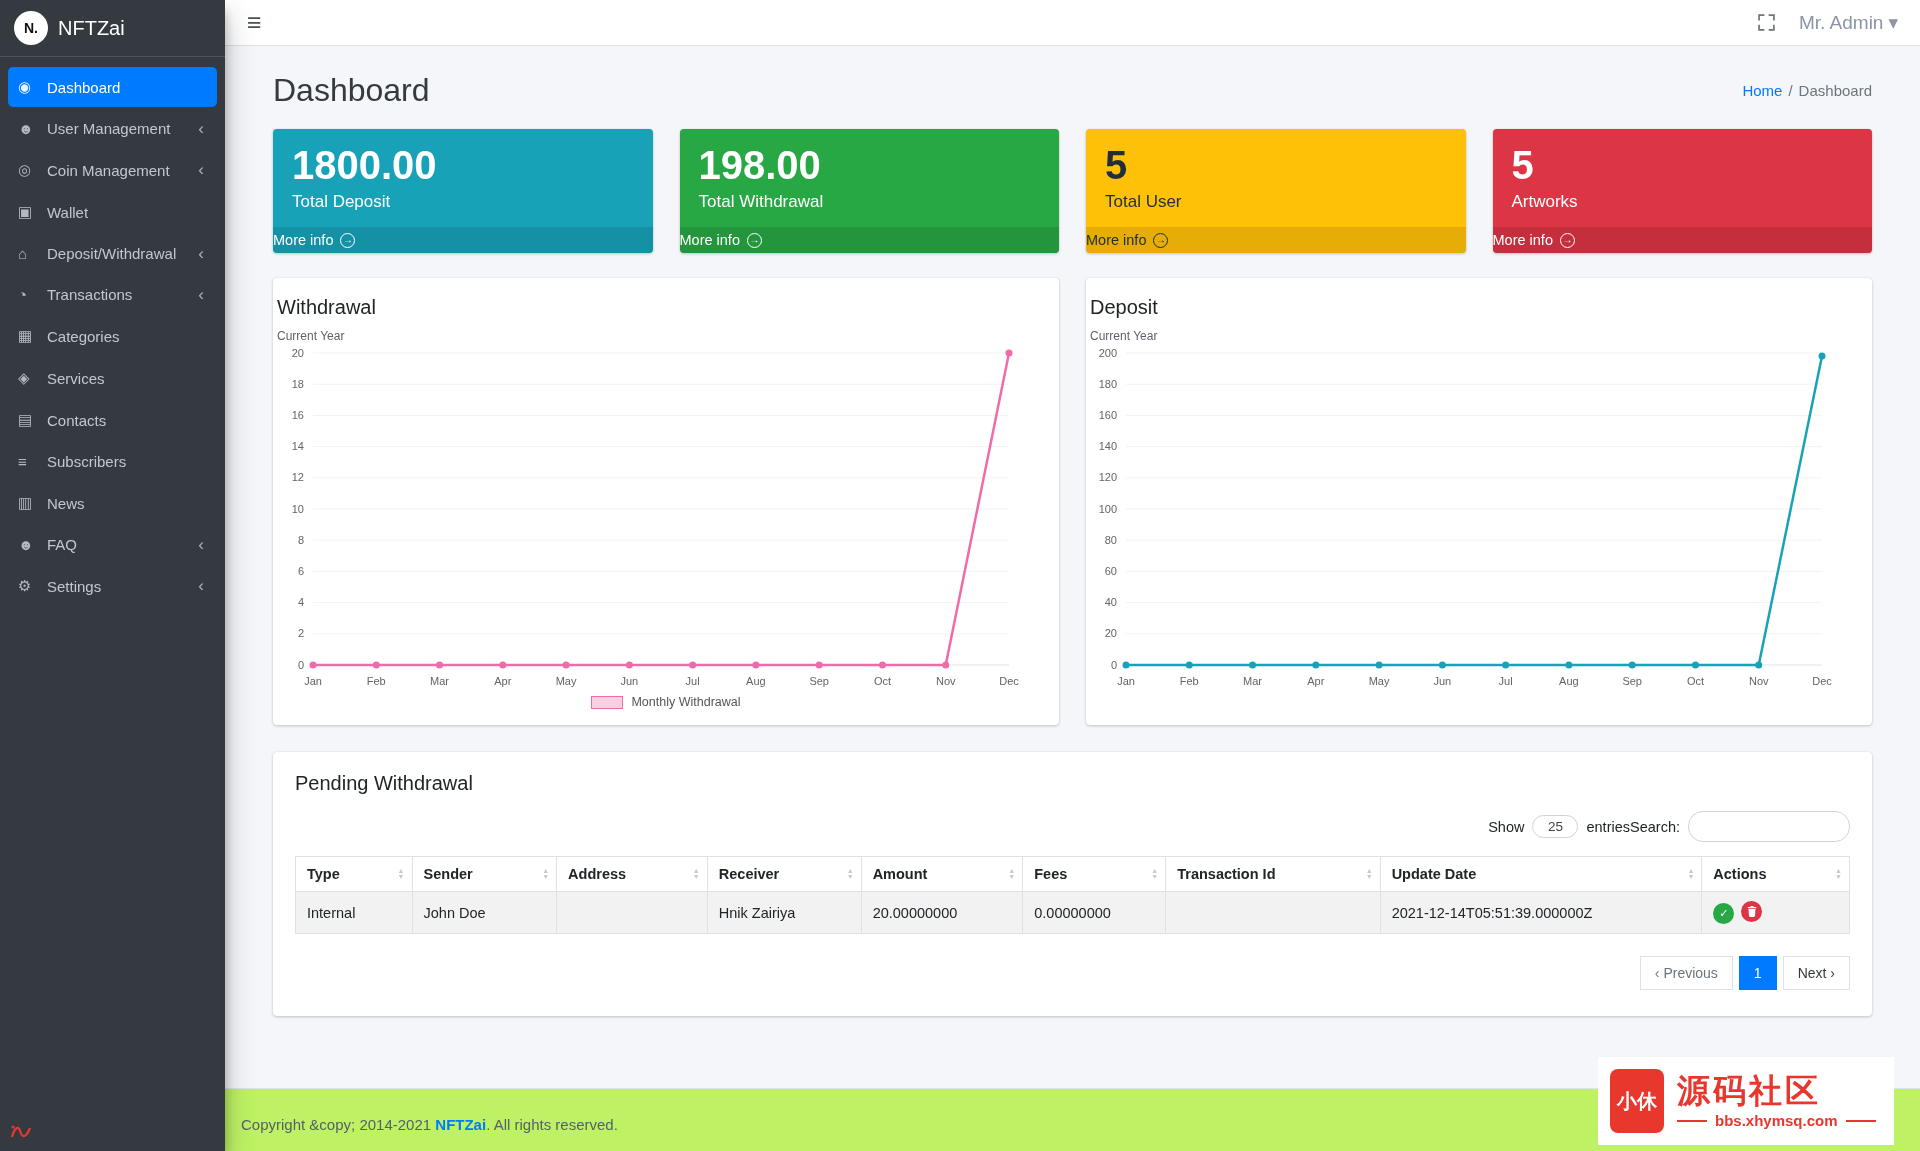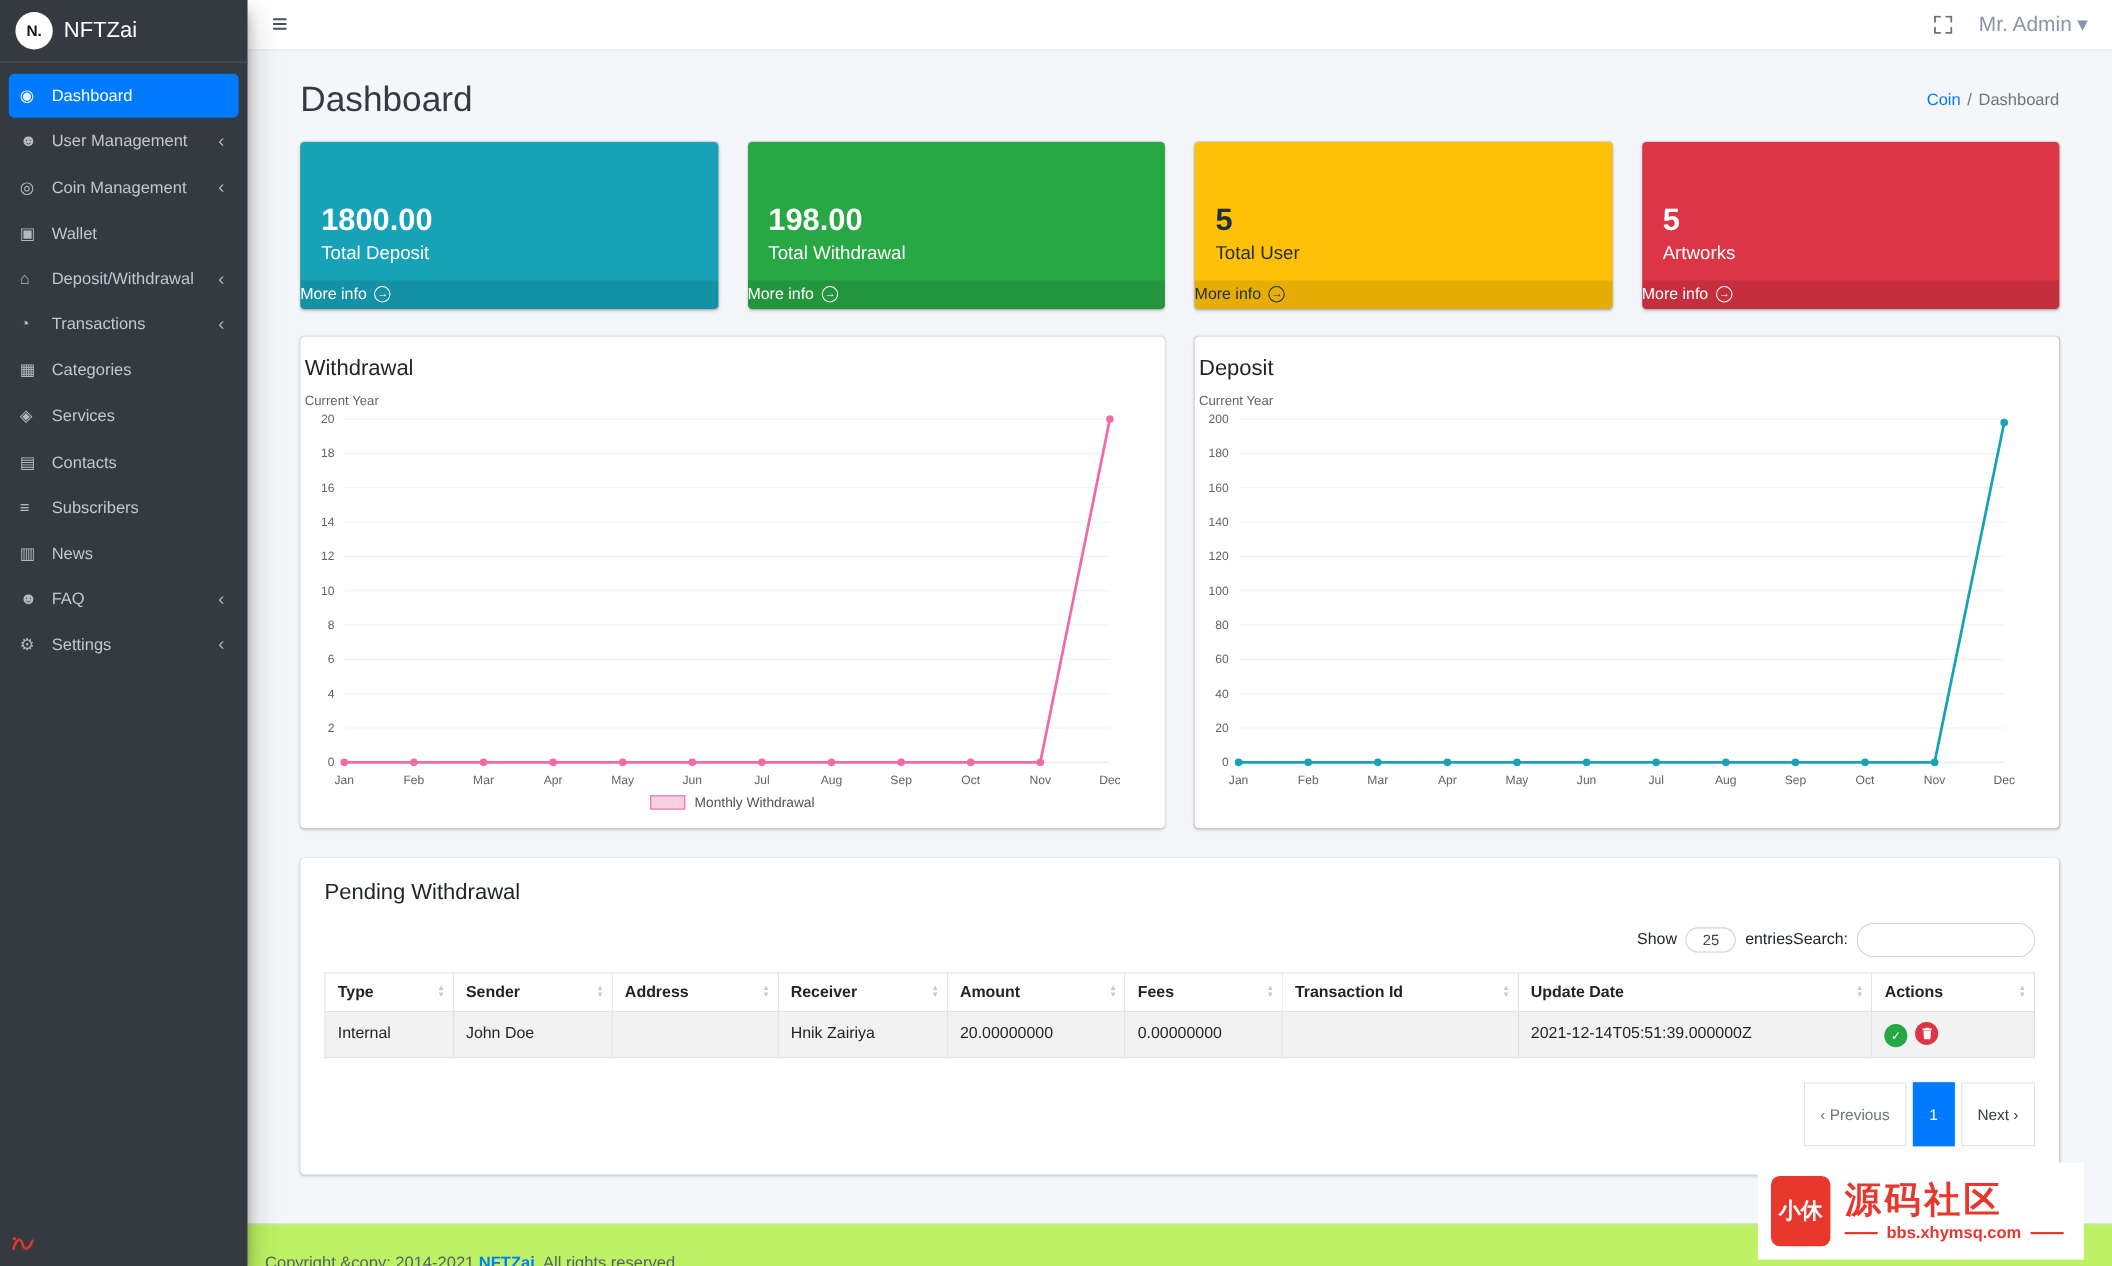--- a/index.html
+++ b/index.html
@@ -53,21 +53,21 @@
   .content { padding:24px 48px 0; flex:1; }
   .page-head { display:flex; justify-content:space-between; align-items:center; margin:2px 0 20px; }
   .page-title { font-size:32px; font-weight:500; color:#343a40; margin:0; }
   .breadcrumb { font-size:15px; color:#6c757d; }
   .breadcrumb .bc-home { color:#007bff; cursor:pointer; }
   .bc-sep { margin:0 6px; }
 
   
   .boxes { display:grid; grid-template-columns:repeat(4,1fr); gap:27px; margin-bottom:25px; }
   .small-box { border-radius:4px; overflow:hidden; box-shadow:0 0 1px rgba(0,0,0,.125),0 1px 3px rgba(0,0,0,.2); }
-  .sb-value { font-size:28px; font-weight:700; padding:12px 19px 0; line-height:1.2;margin-top:42px; }
+  .sb-value { font-size:40px; font-weight:700; padding:12px 19px 0; line-height:1.2; }
   .sb-label { font-size:17px; padding:3px 19px 15px; }
   .sb-footer {
     display:flex; align-items:center; gap:7px;
     background:rgba(0,0,0,.1); padding:5px 0; font-size:14.5px; cursor:pointer; color:inherit;
   }
   .arrow-circle {
     width:15px; height:15px; border:1.5px solid currentColor; border-radius:50%;
     display:inline-flex; align-items:center; justify-content:center; font-size:10px; line-height:1;
   }
 
@@ -106,21 +106,21 @@
   .actions-cell { white-space:nowrap; }
   .btn-approve, .btn-delete {
     width:21px; height:21px; border-radius:50%; border:none; color:#fff; cursor:pointer;
     display:inline-flex; align-items:center; justify-content:center; margin-right:7px; padding:0;
   }
   .btn-approve { background:#28a745; font-size:11px; }
   .btn-delete  { background:#dc3545; }
 
   .paginate { display:flex; justify-content:flex-end; gap:6px; margin-top:22px; }
   .page-btn {
-    border:1px solid #dee2e6; background:#fff; border-radius:0; padding:20px 14px;
+    border:1px solid #dee2e6; background:#fff; border-radius:0; padding:8px 14px;
     font-size:14px; color:#343a40; cursor:pointer;
   }
   .page-btn.disabled { color:#6c757d; }
   .page-btn.active { background:#007bff; border-color:#007bff; color:#fff; }
 
   
   .footer {
     background:#bef264; border-top:1px solid #dee2e6; padding:27px 16px 18px;
     font-size:15px; color:#55606b;
   }
@@ -225,21 +225,21 @@
     </span>
   </div>
 </header>
 
 <div class="main">
   <div class="content">
 
     <div class="page-head">
       <h1 class="page-title">Dashboard</h1>
       <div class="breadcrumb">
-        <span class="bc-home">Coin</span><span class="bc-sep">/</span><span>Dashboard</span>
+        <span class="bc-home">Home</span><span class="bc-sep">/</span><span>Dashboard</span>
       </div>
     </div>
 
     <div class="boxes">
         <div class="small-box" style="background: rgb(23, 162, 184); color: rgb(255, 255, 255);">
           <div class="sb-value">1800.00</div>
           <div class="sb-label">Total Deposit</div>
           <a class="sb-footer">
             <span>More info</span>
             <span class="arrow-circle">→</span>

